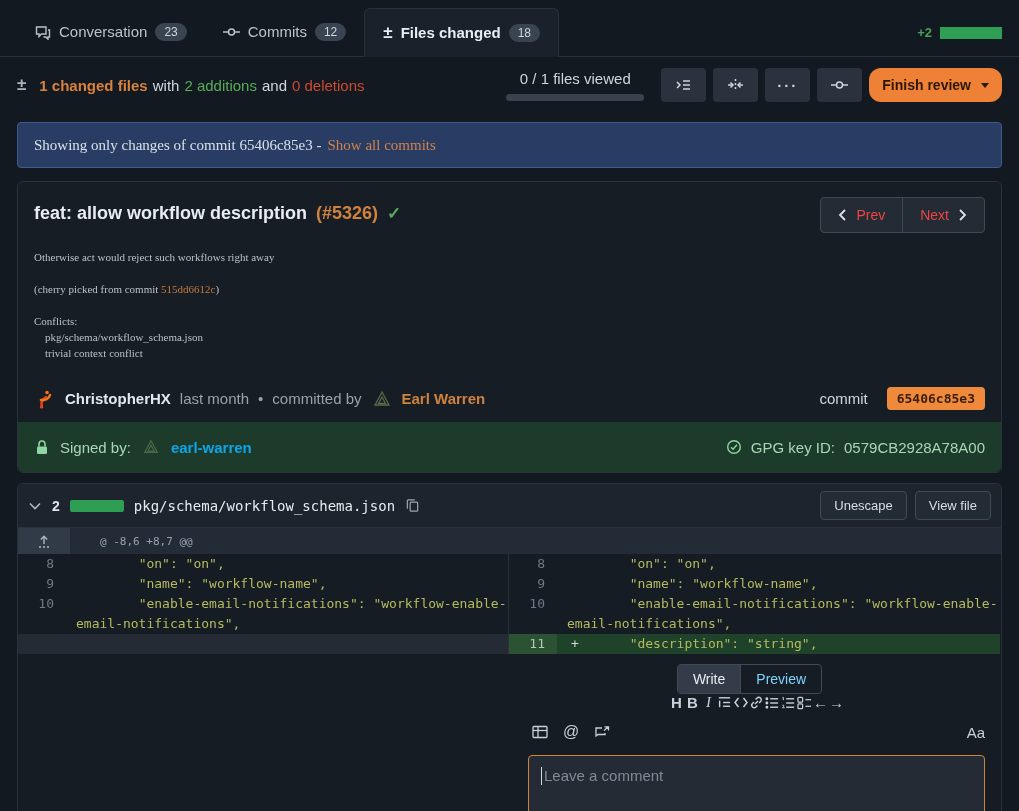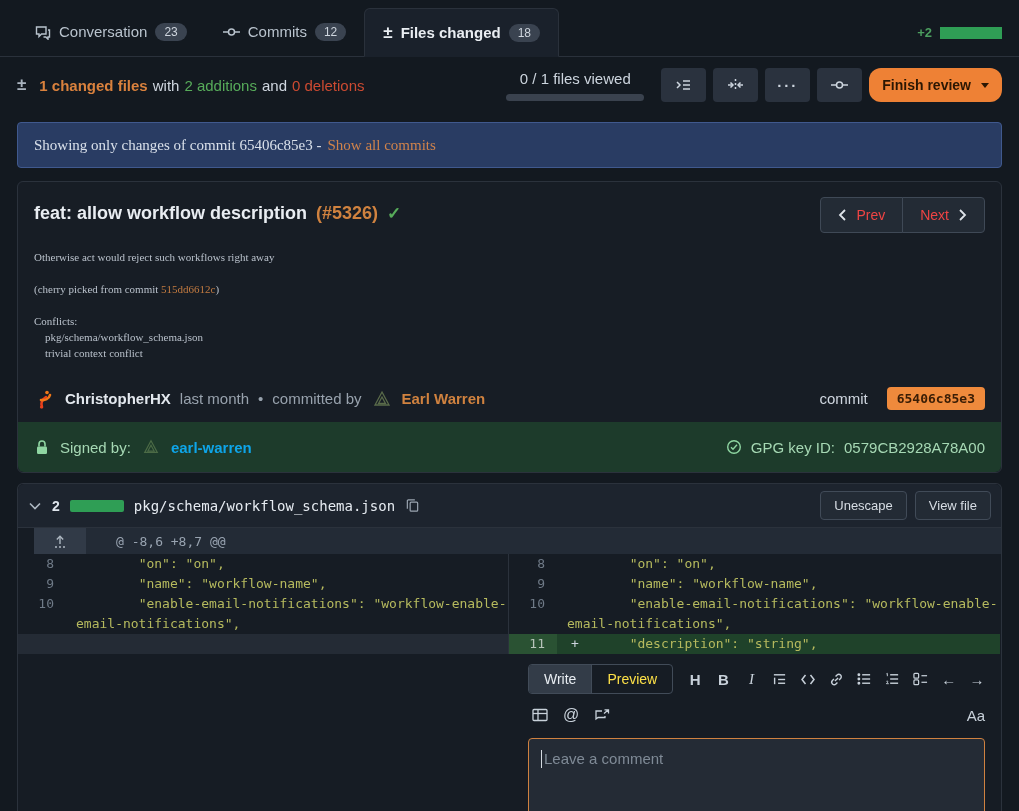--- a/index.html
+++ b/index.html
@@ -69,40 +69,40 @@
   .diff-box { margin:10px 17px 0; border:1px solid #2b323c; border-bottom:none; border-radius:6px 6px 0 0; background:#161c24; height:335px; overflow:hidden; }
   .file-head { height:44px; background:#1d242e; border-bottom:1px solid #2b323c; border-radius:6px 6px 0 0; display:flex; align-items:center; gap:10px; padding:0 10px; }
   .chev { color:#aeb8c2; }
   .file-count { color:#dfe5ec; font-weight:bold; font-size:14px; }
   .file-bar { width:54px; height:12px; background:#2f9e55; border-radius:2px; }
   .file-path { font-family:"DejaVu Sans Mono",monospace; font-size:14px; color:#e6ebf1; }
   .copybtn { color:#9aa4b0; cursor:pointer; }
   .file-actions { margin-left:auto; display:flex; gap:8px; }
   .fbtn { padding:6px 13px; background:#232b35; border:1px solid #414b58; border-radius:4px; color:#d7dde4; font-size:13px; cursor:pointer; font-family:inherit; }
 
-  .hunk { display:flex; height:26px; background:#232b36; font-family:"DejaVu Sans Mono",monospace; font-size:13px; color:#98a3b0;margin-left:16px; }
+  .hunk { display:flex; height:26px; background:#232b36; font-family:"DejaVu Sans Mono",monospace; font-size:11px; color:#98a3b0; }
   .hunk-gutter { width:52px; background:#313a47; display:flex; align-items:center; justify-content:center; color:#aeb8c2; cursor:pointer; }
   .hunk-text { display:flex; align-items:center; padding-left:30px; }
 
   .split { display:flex; }
   .pane { width:491px; }
   .pane.left { border-right:1px solid #2b323c; }
   .drow { display:flex; min-height:20px; font-family:"DejaVu Sans Mono",monospace; font-size:13px; line-height:20px; }
   .lnum { width:48px; flex:none; text-align:right; padding-right:12px; color:#6f7a87; }
   .dtext { width:443px; padding-left:10px; white-space:pre-wrap; word-break:break-all; color:#b6ba5e; position:relative; }
   .drow.add { background:#1f422a; }
   .drow.add .lnum { background:#2a5233; color:#b7c4ba; }
   .sign { position:absolute; left:14px; top:0; color:#cdd5de; }
   .drow.ph { background:#242b35; height:20px; width:100%; }
 
   
   .comment-area { padding:10px 16px 0 510px; }
-  .ed-row1 { display:flex; align-items:center; }
+  .ed-row1 { display:flex; align-items:center;flex-direction:column; }
   .segmented { display:flex; border:1px solid #414b58; border-radius:4px; overflow:hidden; margin-right:14px; flex:none; }
-  .seg { padding:6px 15px; font-size:14px; color:#fde047; cursor:pointer; }
+  .seg { padding:6px 15px; font-size:14px; color:#7dd3fc; cursor:pointer; }
   .seg.active { background:#333c48; color:#e8edf2; }
   .seg + .seg { border-left:1px solid #414b58; }
   .tools { display:flex; align-items:center; justify-content:space-between; flex:1; color:#c8d1da; font-size:15px; }
   .tool { min-width:16px; display:flex; align-items:center; justify-content:center; cursor:pointer; }
   .tool.b { font-weight:bold; }
   .tool.i { font-style:italic; font-family:"Liberation Serif",serif; }
   .ed-row2 { display:flex; align-items:center; gap:15px; margin-top:12px; padding-left:4px; color:#c8d1da; }
   .aa { margin-left:auto; font-size:15px; cursor:pointer; }
   .cbox { margin-top:14px; height:80px; border:1px solid #cf8140; border-radius:4px; background:#242b35; padding:11px 12px; display:flex; align-items:flex-start; }
   .caret { width:1px; height:18px; background:#d4dae1; margin-right:2px; }

